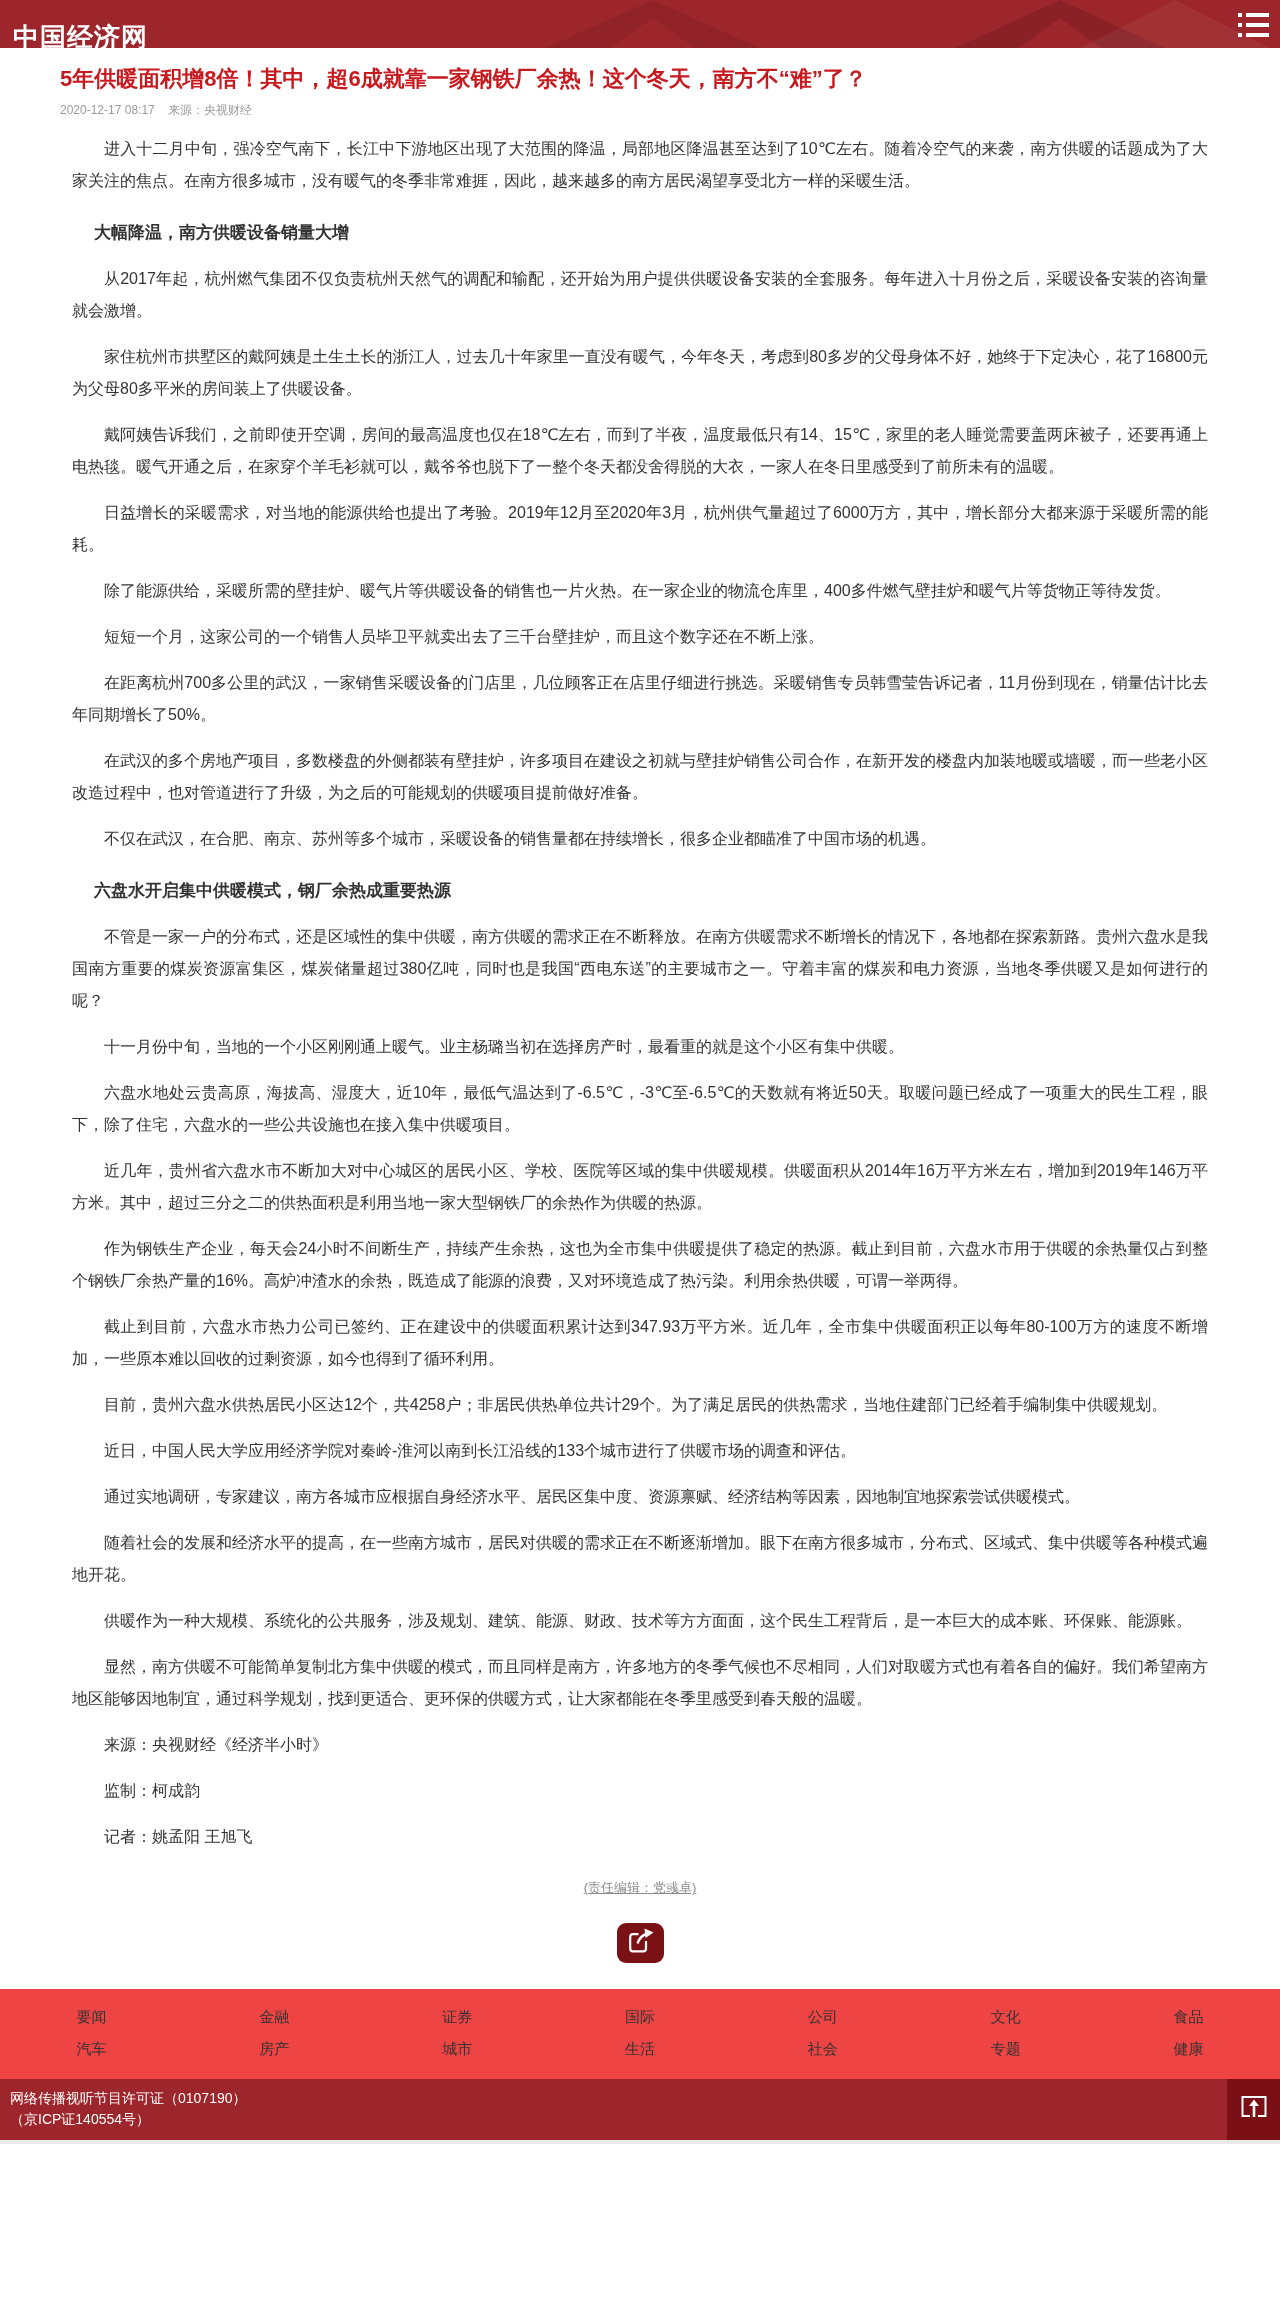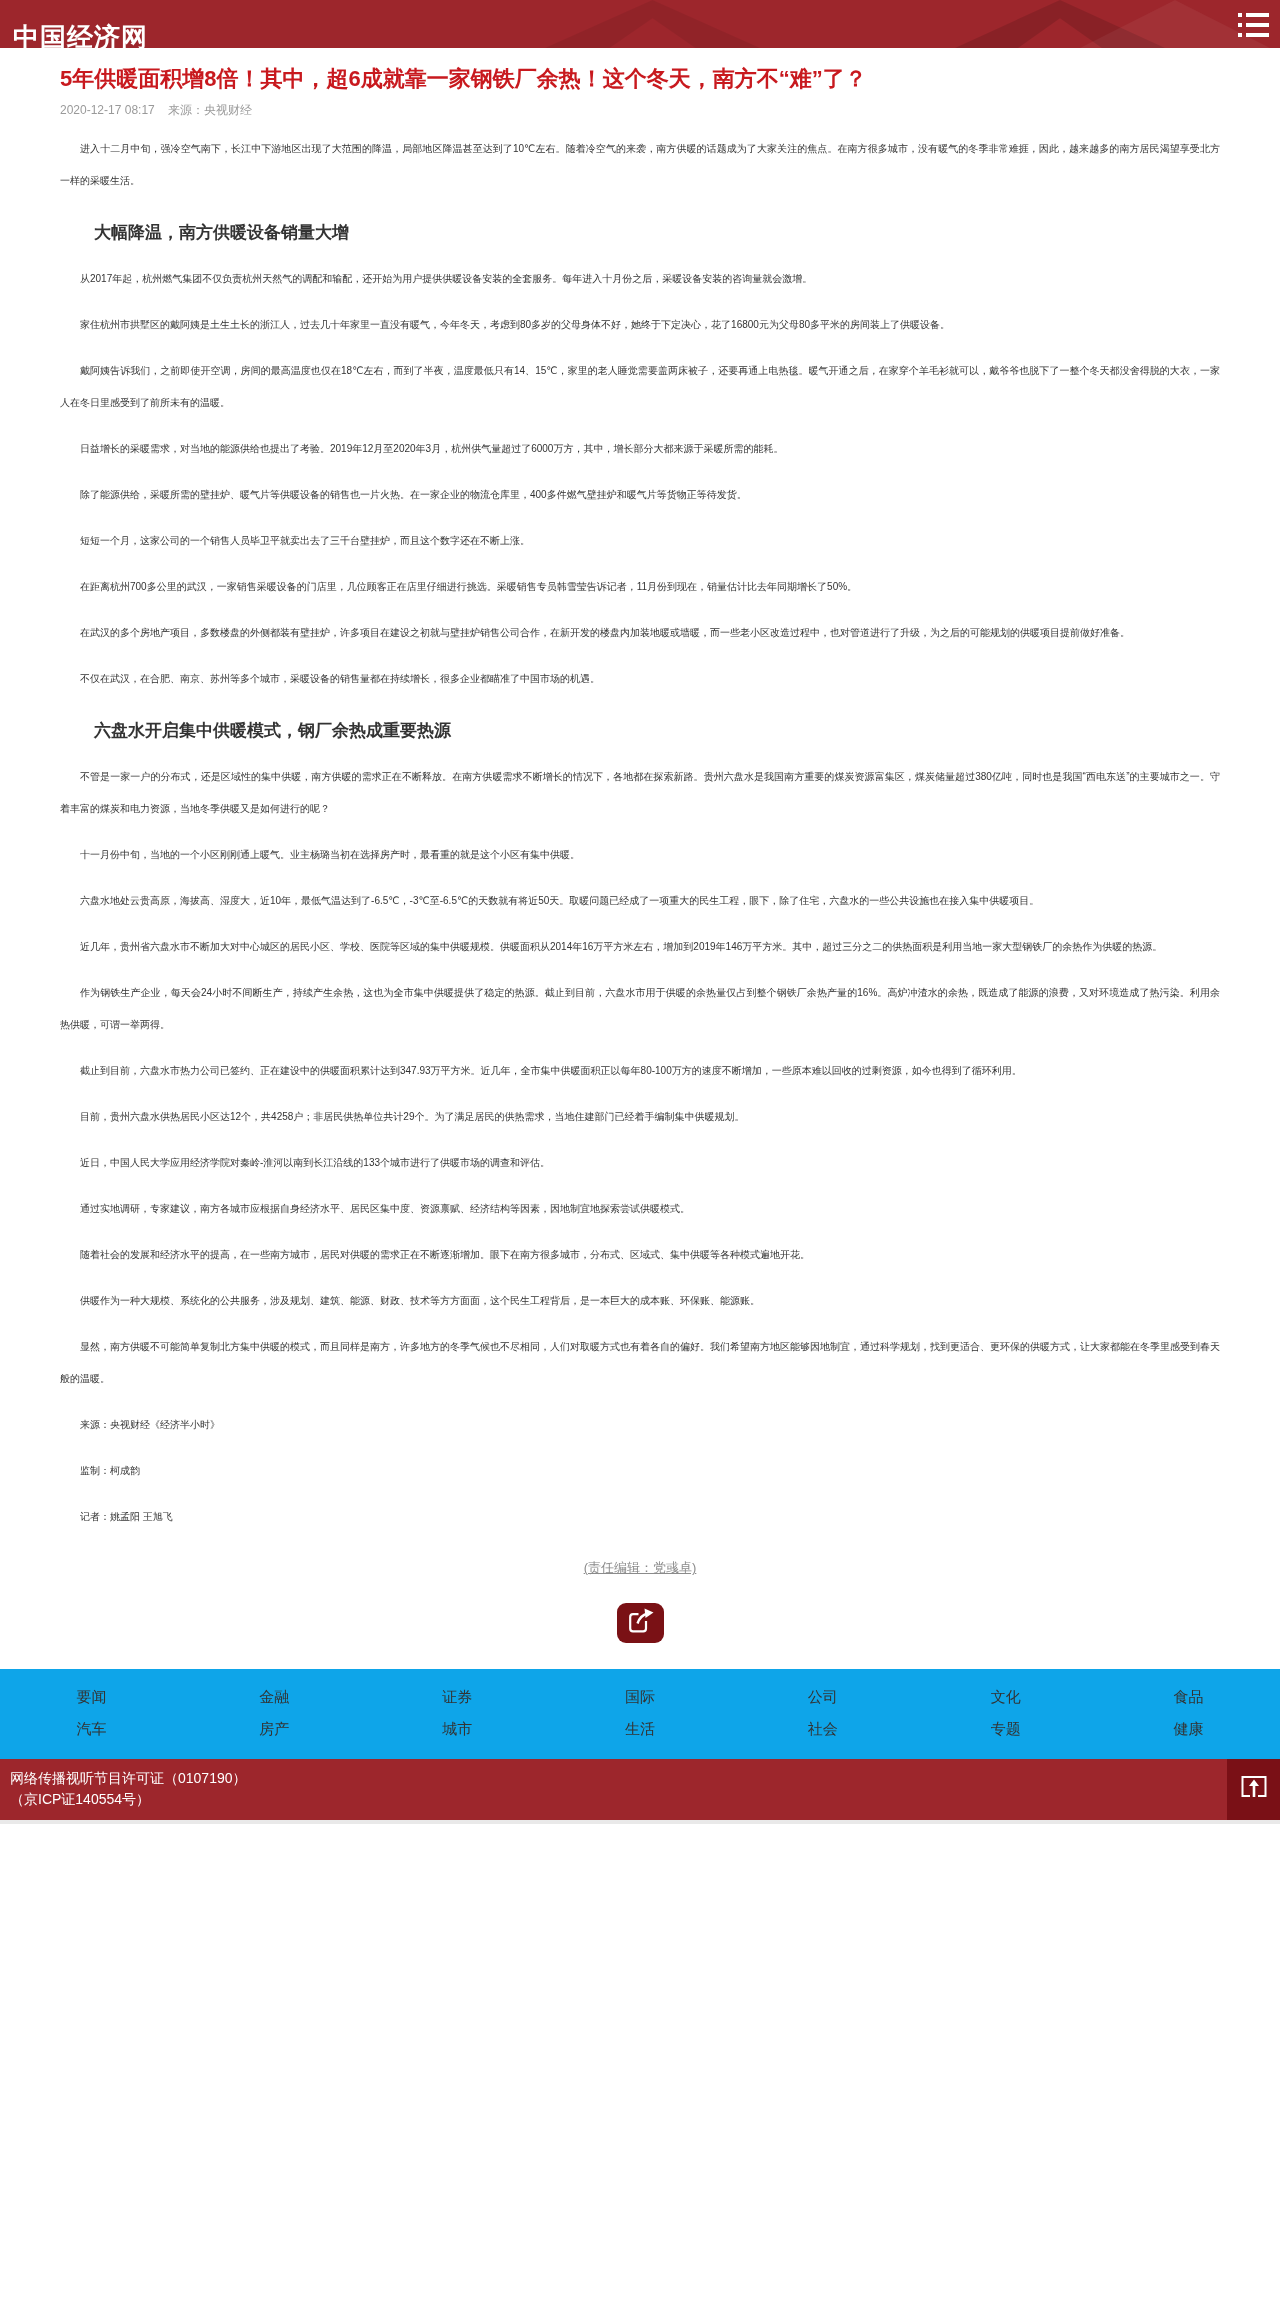--- a/index.html
+++ b/index.html
@@ -33,38 +33,38 @@
   .menu-dot{ width:4px; height:4px; background:#fff; }
   .menu-line{ width:23px; height:4px; background:#fff; }
   
   .article{ padding:16px 60px 6px 60px; }
   .article-title{
     font-size:22px; line-height:30px; font-weight:bold; color:#c8191e;
   }
   .article-meta{ margin-top:8px; font-size:12px; color:#9a9a9a; }
   .article-meta .src{ margin-left:10px; }
   .para{
-    font-size:10px; line-height:32px; color:#333; text-indent:2em;
-    margin:14px 0; text-align:justify;
+    font-size:16px; line-height:32px; color:#333; text-indent:2em;
+    margin:14px 12px; text-align:justify;
   }
   .sec-heading{
     font-size:17px; line-height:32px; font-weight:bold; color:#333;
     text-indent:2em; margin:20px 0 14px 0;
   }
   .editor-note{
     text-align:center; font-size:13px; color:#8b8b8b; margin:26px 0 10px 0;text-decoration:underline;
   }
   
   .share-row{ display:flex; justify-content:center; padding:10px 0 26px 0; }
   .share-btn{
     width:47px; height:40px; background:#7a1115; border-radius:9px;
     display:flex; align-items:center; justify-content:center; cursor:pointer;
   }
   
-  .footer-nav{ background:#0ea5e9; padding:12px 0 14px 0;font-family:Liberation Serif, serif; }
+  .footer-nav{ background:#ef4444; padding:12px 0 14px 0;font-family:Liberation Serif, serif; }
   .nav-row{ display:flex; }
   .nav-row a{
     flex:1; text-align:center; font-size:15px; color:#333;
     text-decoration:none; line-height:32px; cursor:pointer;
   }
   
   .footer-bar{
     position:relative; height:61px; background:#9d262c; color:#fff;
     padding:9px 70px 0 10px; font-size:14px; line-height:21px;
   }

